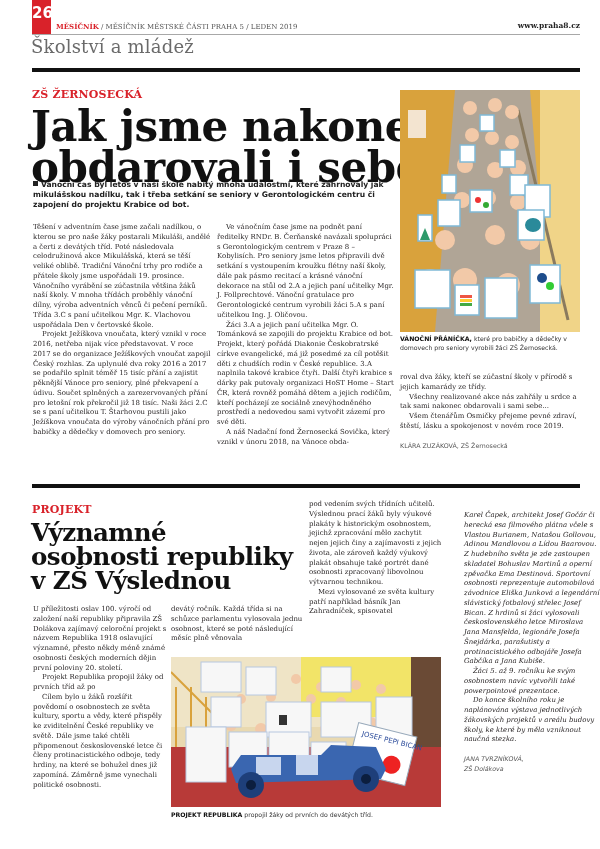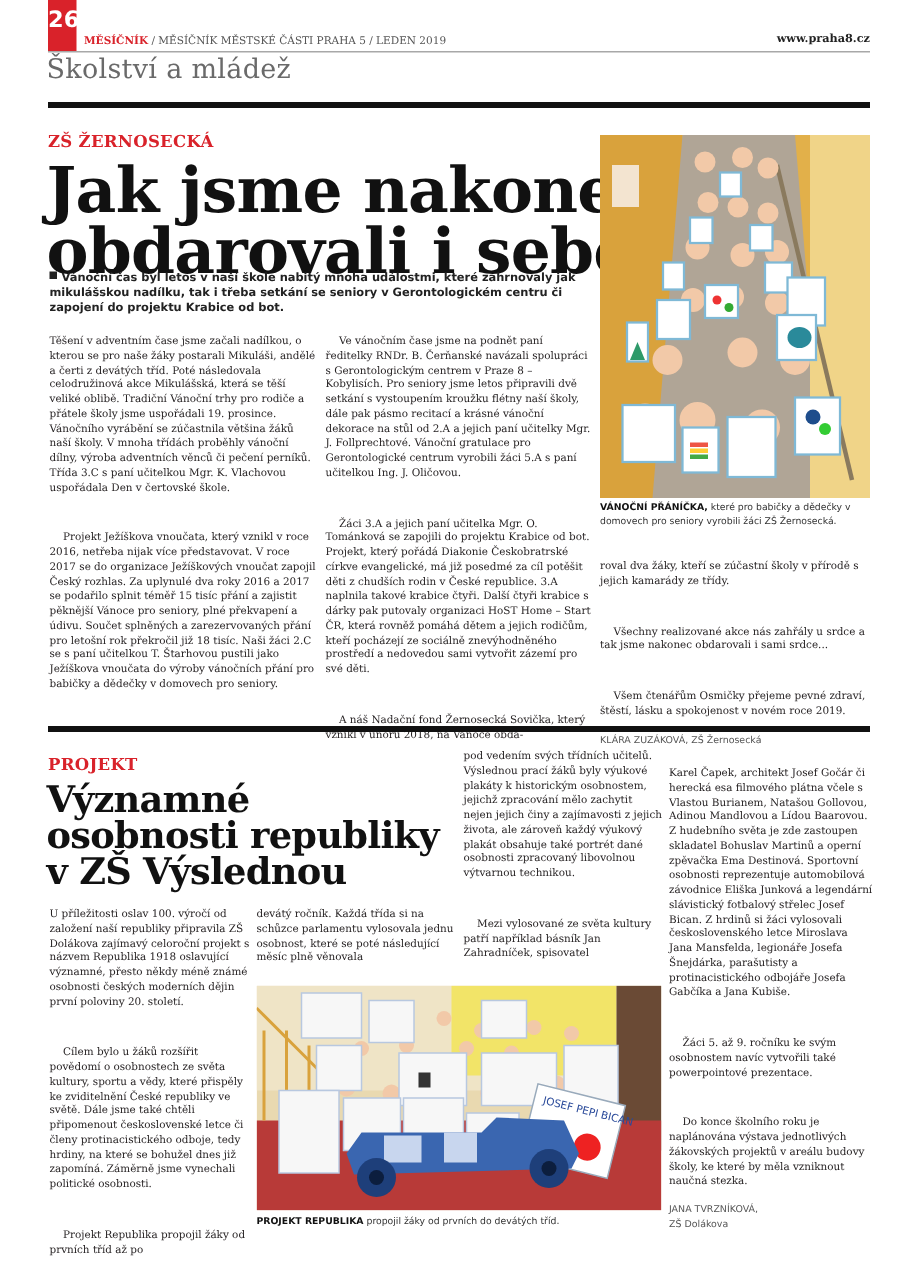--- a/index.html
+++ b/index.html
@@ -15,21 +15,21 @@
   .section-title { position: absolute; left: 31px; top: 36px; font-family: "DejaVu Serif", serif; font-size: 18px; color: #6a6a6a; letter-spacing: 0.2px; }
   .rule-thick { position: absolute; left: 32px; width: 548px; height: 4px; background: #111; }
 
   .kicker { position: absolute; font-family: "DejaVu Serif", serif; font-weight: bold; color: #d9222a; font-size: 11px; letter-spacing: 0.2px; }
   .headline { position: absolute; font-family: "DejaVu Serif", serif; font-weight: bold; color: #111; line-height: 0.98; letter-spacing: -0.5px; }
   .lead { position: absolute; font-family: "DejaVu Sans", sans-serif; font-weight: bold; font-size: 7.6px; line-height: 10.2px; color: #222; }
   .lead .sq { display: inline-block; width: 5px; height: 5px; background: #222; margin-right: 3px; vertical-align: 1px; }
 
   .col { position: absolute; font-family: "DejaVu Serif", serif; font-size: 6.95px; line-height: 9.75px; color: #231f20; text-align: left; }
   .col p { text-indent: 0; }
-  .col p + p { text-indent: 9px; margin-top: 24px; }
+  .col p + p { text-indent: 9px; }
   .col .byline { font-family: "DejaVu Sans", sans-serif; font-size: 6.3px; color: #555; margin-top: 9px; text-indent: 0; }
 
   .photo { position: absolute; overflow: hidden; }
   .caption { position: absolute; font-family: "DejaVu Sans", sans-serif; font-size: 6.2px; line-height: 9.2px; color: #333; }
   .caption b { color: #111; }
 </style>
 </head>
 <body>
 
 <div class="page-tab"></div>
@@ -112,47 +112,47 @@
       <circle cx="78" cy="110" r="3" fill="#e33"></circle>
         <circle cx="86" cy="115" r="3" fill="#3a3"></circle>
       <ellipse cx="133" cy="135" rx="8" ry="7" fill="#2a8a9a"></ellipse>
     </g>
   </svg>
 </div>
 <div class="caption" style="left:400px; top:334px; width:180px;"><b>VÁNOČNÍ PŘÁNÍČKA,</b><span> které pro babičky a dědečky v domovech pro seniory vyrobili žáci ZŠ Žernosecká.</span></div>
 
 <div class="col" style="left:400px; top:373px; width:180px;">
   <p>roval dva žáky, kteří se zúčastní školy v přírodě s jejich kamarády ze třídy.</p>
-  <p>Všechny realizované akce nás zahřály u srdce a tak jsme nakonec obdarovali i sami srdce...</p>
+  <p>Všechny realizované akce nás zahřály u srdce a tak sami nakonec obdarovali i sami sebe...</p>
   <p>Všem čtenářům Osmičky přejeme pevné zdraví, štěstí, lásku a spokojenost v novém roce 2019.</p>
   <p class="byline">KLÁRA ZUZÁKOVÁ, ZŠ Žernosecká</p>
 </div>
 
 <div class="rule-thick" style="top:484px;"></div>
 
 <div class="kicker" style="left:32px; top:503px;">PROJEKT</div>
 <div class="headline" style="left:31px; top:521px; font-size:24.5px;">
   <div>Významné</div>
   <div>osobnosti republiky</div>
   <div>v ZŠ Výslednou</div>
 </div>
 
 <div class="col" style="left:33px; top:605px; width:134px;">
   <p>U příležitosti oslav 100. výročí od založení naší republiky připravila ZŠ Dolákova zajímavý celoroční projekt s názvem Republika 1918 oslavující významné, přesto někdy méně známé osobnosti českých moderních dějin první poloviny 20. století.</p>
+  <p>Projekt Republika propojil žáky od prvních tříd až po</p>
   <p>Cílem bylo u žáků rozšířit povědomí o osobnostech ze světa kultury, sportu a vědy, které přispěly ke zviditelnění České republiky ve světě. Dále jsme také chtěli připomenout československé letce či členy protinacistického odboje, tedy hrdiny, na které se bohužel dnes již zapomíná. Záměrně jsme vynechali politické osobnosti.</p>
-  <p>Projekt Republika propojil žáky od prvních tříd až po</p>
 </div>
 <div class="col" style="left:171px; top:605px; width:134px;">
   <p>devátý ročník. Každá třída si na schůzce parlamentu vylosovala jednu osobnost, které se poté následující měsíc plně věnovala</p>
 </div>
 <div class="col" style="left:309px; top:500px; width:134px;">
   <p>pod vedením svých třídních učitelů. Výslednou prací žáků byly výukové plakáty k historickým osobnostem, jejichž zpracování mělo zachytit nejen jejich činy a zajímavosti z jejich života, ale zároveň každý výukový plakát obsahuje také portrét dané osobnosti zpracovaný libovolnou výtvarnou technikou.</p>
   <p>Mezi vylosované ze světa kultury patří například básník Jan Zahradníček, spisovatel</p>
 </div>
-<div class="col" style="left:446px; top:511px; width:136px;">
+<div class="col" style="left:464px; top:511px; width:136px;font-style:italic;">
   <p>Karel Čapek, architekt Josef Gočár či herecká esa filmového plátna včele s Vlastou Burianem, Natašou Gollovou, Adinou Mandlovou a Lídou Baarovou. Z hudebního světa je zde zastoupen skladatel Bohuslav Martinů a operní zpěvačka Ema Destinová. Sportovní osobnosti reprezentuje automobilová závodnice Eliška Junková a legendární slávistický fotbalový střelec Josef Bican. Z hrdinů si žáci vylosovali československého letce Miroslava Jana Mansfelda, legionáře Josefa Šnejdárka, parašutisty a protinacistického odbojáře Josefa Gabčíka a Jana Kubiše.</p>
   <p>Žáci 5. až 9. ročníku ke svým osobnostem navíc vytvořili také powerpointové prezentace.</p>
   <p>Do konce školního roku je naplánována výstava jednotlivých žákovských projektů v areálu budovy školy, ke které by měla vzniknout naučná stezka.</p>
   <p class="byline"><span>JANA TVRZNÍKOVÁ,</span><br><span>ZŠ Dolákova</span></p>
 </div>
 
 <div class="photo" style="left:171px; top:657px; width:270px; height:150px;">
   <svg width="270" height="150" viewBox="0 0 270 150">
     <rect width="270" height="150" fill="#e9d9b0"></rect>
     <rect x="0" y="0" width="270" height="70" fill="#efe4c6"></rect>

